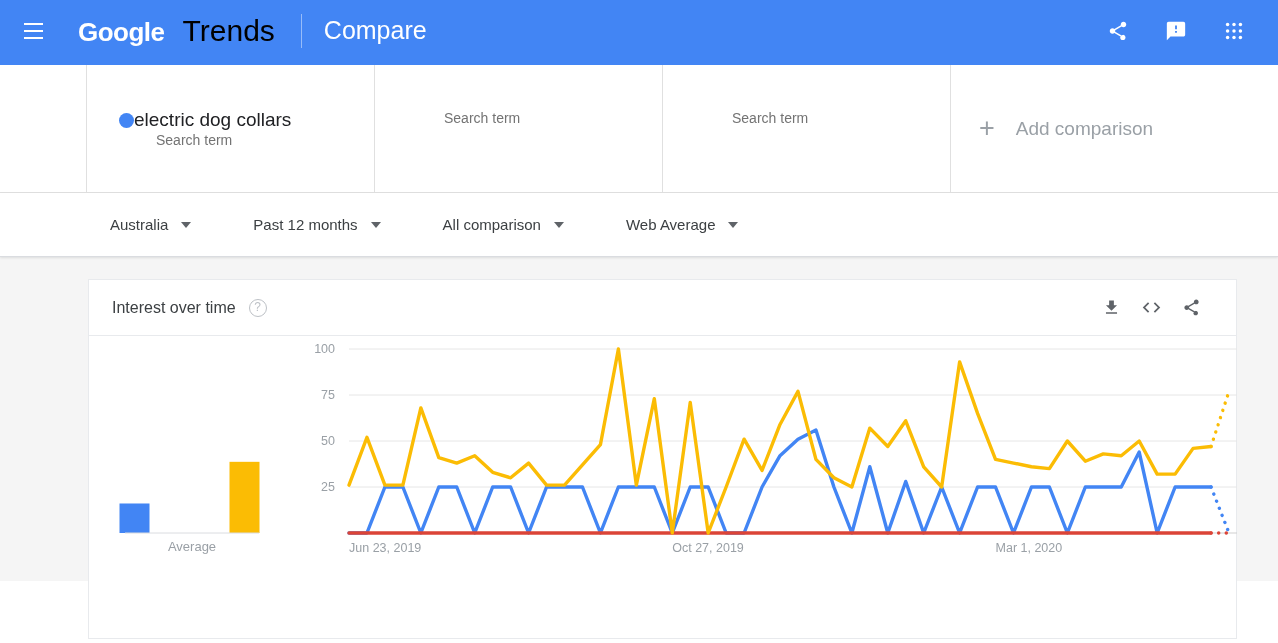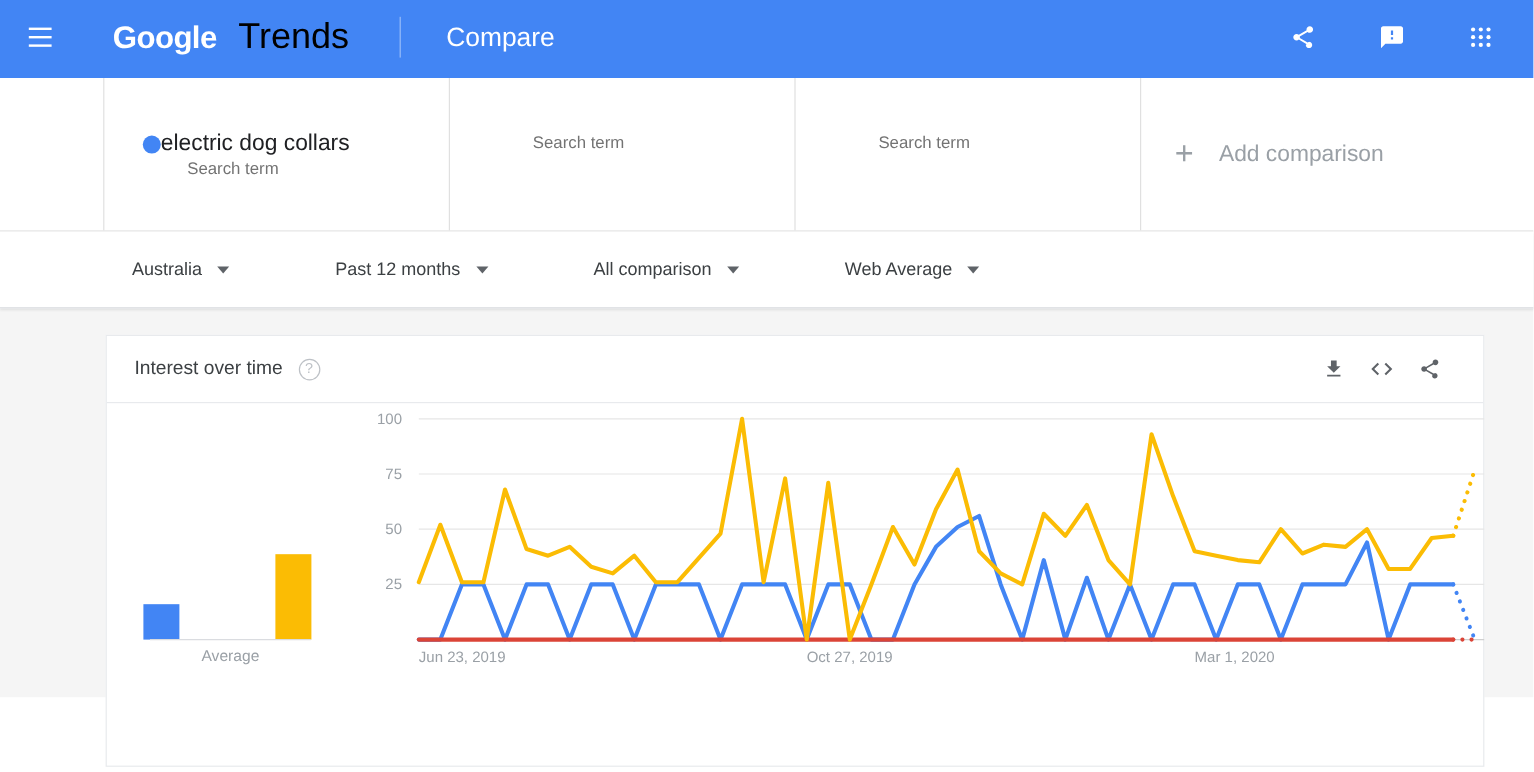--- a/index.html
+++ b/index.html
@@ -13,21 +13,20 @@
   
   #appbar {
     height: 65px;
     background: #4285f4;
     display: flex;
     align-items: center;
     padding: 0 22px 4px 12px;
     color: #fff;
     position: relative;
     z-index: 5;
-    gap: 16px;
   }
   #hamburger {
     width: 42px; height: 42px;
     display: flex; flex-direction: column; justify-content: center; align-items: center;
     cursor: pointer;
   }
   #hamburger span {
     display: block; width: 19px; height: 2px; background: #fff; margin: 2.5px 0;
   }
   .brand {
@@ -37,21 +36,21 @@
   .brand-google {
     font-size: 26px; font-weight: 700; letter-spacing: -0.5px; color:#fff;
   }
   .brand-trends {
     font-size: 30px; font-weight: 400; color: #000000; margin-left: 18px;
   }
   #appbar-divider {
     width: 1px; height: 34px; background: rgba(255,255,255,.45);
     margin: 0 22px 0 26px;
   }
-  #page-title-compare { font-size: 22px; font-weight: 400; color:#fff; }
+  #page-title-compare { font-size: 25px; font-weight: 400; color:#fff; }
   .spacer { flex: 1 1 auto; }
   .bar-icon {
     width: 44px; height: 44px;
     display: flex; align-items: center; justify-content: center;
     cursor: pointer; margin-left: 14px;
   }
   .bar-icon svg { display: block; }
 
   
   #compare-row {
@@ -93,21 +92,21 @@
   #add-label { font-size: 19px; color: #9aa0a6; margin-left: 21px; }
 
   
   #filters-row {
     height: 64px;
     display: flex; align-items: center;
     background: #fff;
     padding-left: 110px;
     border-bottom: 1px solid #dadce0;
     box-shadow: 0 1px 2px rgba(60,64,67,.12);
-    position: relative; z-index: 3; gap: 26px;
+    position: relative; z-index: 3;
   }
   .filter {
     display: flex; align-items: center;
     margin-right: 62px;
     cursor: pointer;
   }
   .filter-label { font-size: 15px; color: #3c4043; }
   .caret {
     width: 0; height: 0;
     border-left: 5px solid transparent;

